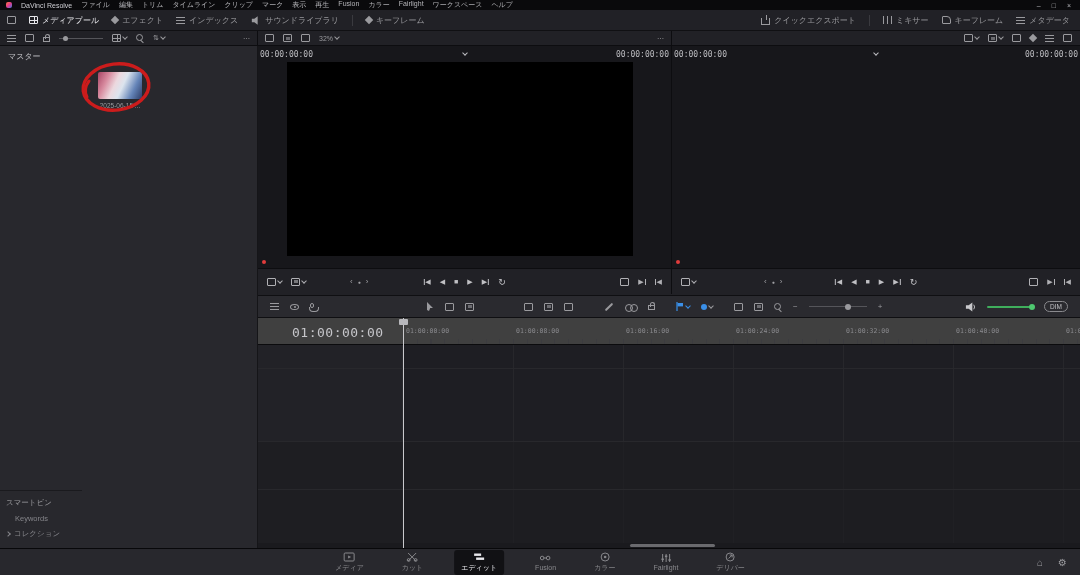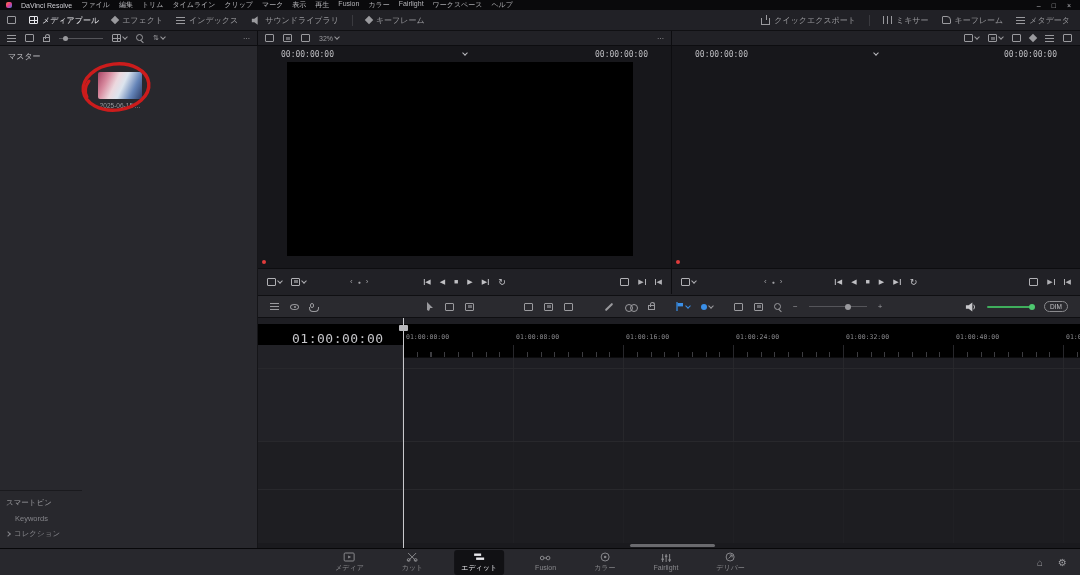--- a/index.html
+++ b/index.html
@@ -75,21 +75,21 @@
   .bin-hdr{padding:4px 8px 3px;font-size:7.5px;color:#9a9a9e;border-bottom:1px solid #232328}
   .clipcard{position:absolute;left:14px;top:26px;width:48px}
   .thumb{width:44px;height:27px;margin:0 auto;border-radius:2px;background:linear-gradient(115deg,#a84464 0%,#d88ca0 22%,#ecd8de 40%,#dce4ee 55%,#6484b8 78%,#2c3c66 100%)}
   .cliplabel{margin-top:3px;font-size:6.5px;color:#9a9a9e;text-align:center;white-space:nowrap;overflow:hidden}
   .annotation{position:absolute;left:-19px;top:-13px;width:80px;height:60px;pointer-events:none;z-index:5}
 
   
   .viewer{position:absolute;top:46px;height:248px;background:#17171b}
   .v-src{left:258px;width:414px;border-right:1px solid #0d0d10}
   .v-tl{left:672px;width:408px}
-  .tc-row{position:absolute;top:0;left:0;right:0;height:16px;display:flex;align-items:center;padding:0 23px;font-family:"DejaVu Sans Mono","Liberation Mono",monospace;font-size:8px;color:#bcbcc0}
+  .tc-row{position:absolute;top:0;left:0;right:0;height:16px;display:flex;align-items:center;padding:0 2px;font-family:"DejaVu Sans Mono","Liberation Mono",monospace;font-size:8px;color:#bcbcc0}
   .tc-mid{flex:1;display:flex;justify-content:center}
   .video{position:absolute;background:#000;left:29px;top:16px;width:346px;height:194px}
   .scrub{position:absolute;left:0;right:0;top:211px;height:11px}
   .phdot{position:absolute;left:4px;top:3px;width:4px;height:4px;border-radius:50%;background:#e23c3c}
   .transport{position:absolute;left:0;right:0;top:222px;height:26px;background:#212126;border-top:1px solid #0d0d10;display:flex;align-items:center;font-size:7px;color:#b0b0b4;padding:0 9px}
   .tgroup{display:flex;align-items:center;gap:9px}
   .tcenter{position:absolute;left:50%;transform:translateX(-50%);display:flex;gap:9px;align-items:center;font-size:7px;color:#c0c0c4}
   .jog{position:absolute;left:92px;display:flex;gap:5px;align-items:center;font-size:8px;color:#a0a0a4}
   .jog .dot{font-size:5px}
   .skip{display:inline-flex;align-items:center;gap:1px}
@@ -102,21 +102,21 @@
   .blue{color:#3a8fe8}
   .bluedot{width:6px;height:6px;border-radius:50%;background:#3a8fe8;flex:0 0 auto}
   .dimbtn{border:1px solid #8a8a8e;color:#c0c0c4;font-size:6.5px;padding:1px 5px;border-radius:6px;line-height:1.2}
   .volline{position:relative;width:46px;height:2px;background:#3fae5c;border-radius:1px}
   .volline .knob{position:absolute;right:-2px;top:-2px;width:6px;height:6px;border-radius:50%;background:#4ec870}
   .zoomline{position:relative;width:58px;height:1px;background:#55555a}
   .zoomline .knob{position:absolute;left:36px;top:-2.5px;width:6px;height:6px;border-radius:50%;background:#9a9a9e}
 
   
   .timeline{position:absolute;left:258px;right:0;top:318px;bottom:27px;background:#1e1e23;overflow:hidden}
-  .tl-ruler{position:absolute;left:0;right:0;top:6px;height:34px;background:#000000;border-bottom:1px solid #0b0b0d}
+  .tl-ruler{position:absolute;left:0;right:0;top:0;height:27px;background:#404040;border-bottom:1px solid #0b0b0d}
   .tl-bigtc{position:absolute;left:34px;top:7px;font-family:"DejaVu Sans Mono","Liberation Mono",monospace;font-size:13px;color:#c6c6ca;letter-spacing:.5px}
   .tl-rlabels{position:absolute;left:145px;top:0;right:0;bottom:0;overflow:hidden}
   .tl-rlabels span{position:absolute;top:9px;font-size:6.5px;color:#8a8a8e;font-family:"DejaVu Sans Mono","Liberation Mono",monospace;padding-left:3px;white-space:nowrap}
   .tl-ticks{position:absolute;left:145px;right:0;bottom:0;height:5px;background:repeating-linear-gradient(to right,#3c3c40 0 1px,transparent 1px 13.75px)}
   .tl-tracks{position:absolute;left:0;right:0;top:27px;bottom:5px}
   .tl-head{position:absolute;left:0;top:0;width:145px;bottom:0;background:#222227;border-right:1px solid #2a2a2e}
   .tl-grid{position:absolute;left:145px;top:0;right:0;bottom:0;background:repeating-linear-gradient(to right,#27272b 0 1px,transparent 1px 110px)}
   .tl-hline{position:absolute;left:0;right:0;height:1px;background:#28282c}
   .tl-audio{position:absolute;left:0;right:0;top:96px;bottom:0;background:#1c1c20;opacity:.6}
   .playhead{position:absolute;left:145px;top:0;bottom:0;width:1px;background:#c8c8cc;z-index:6}

